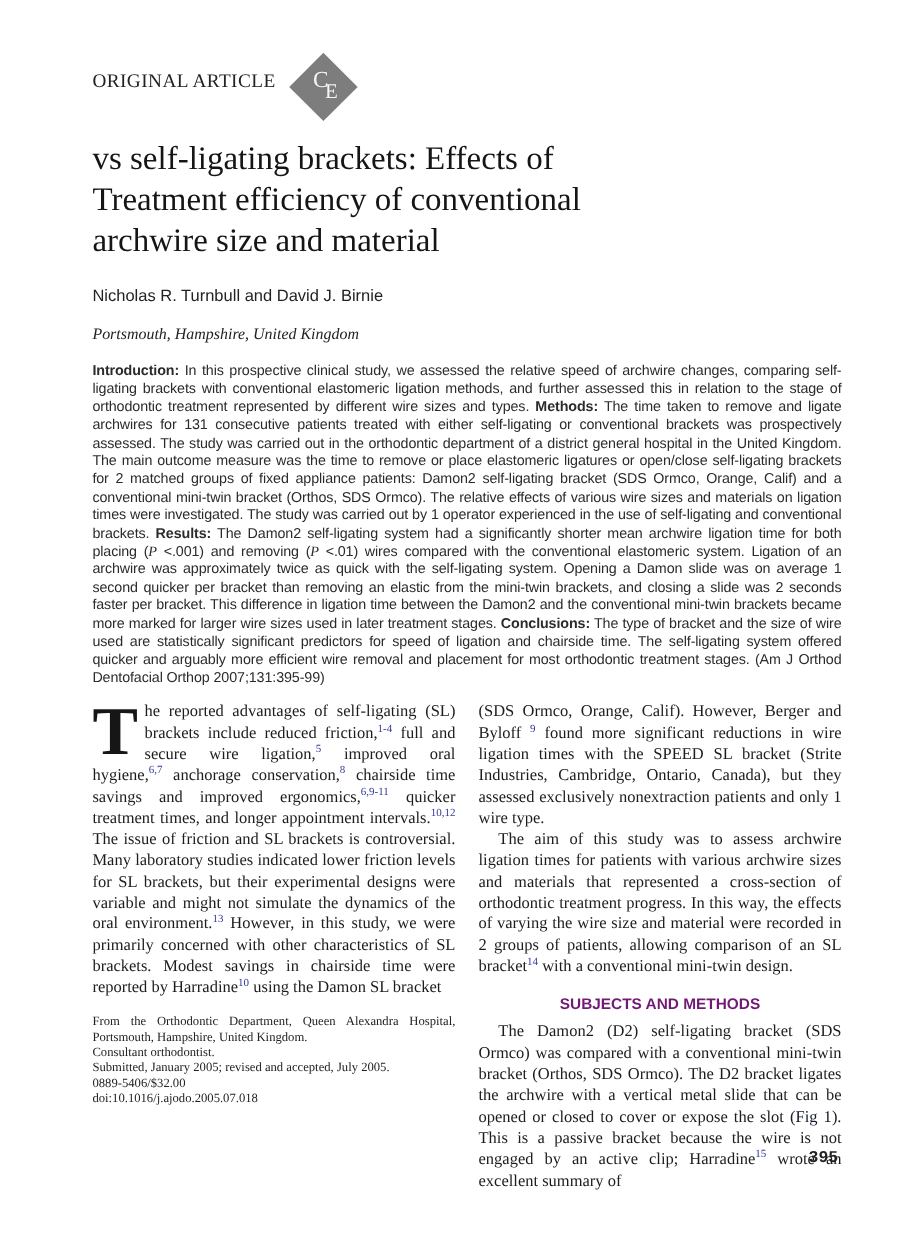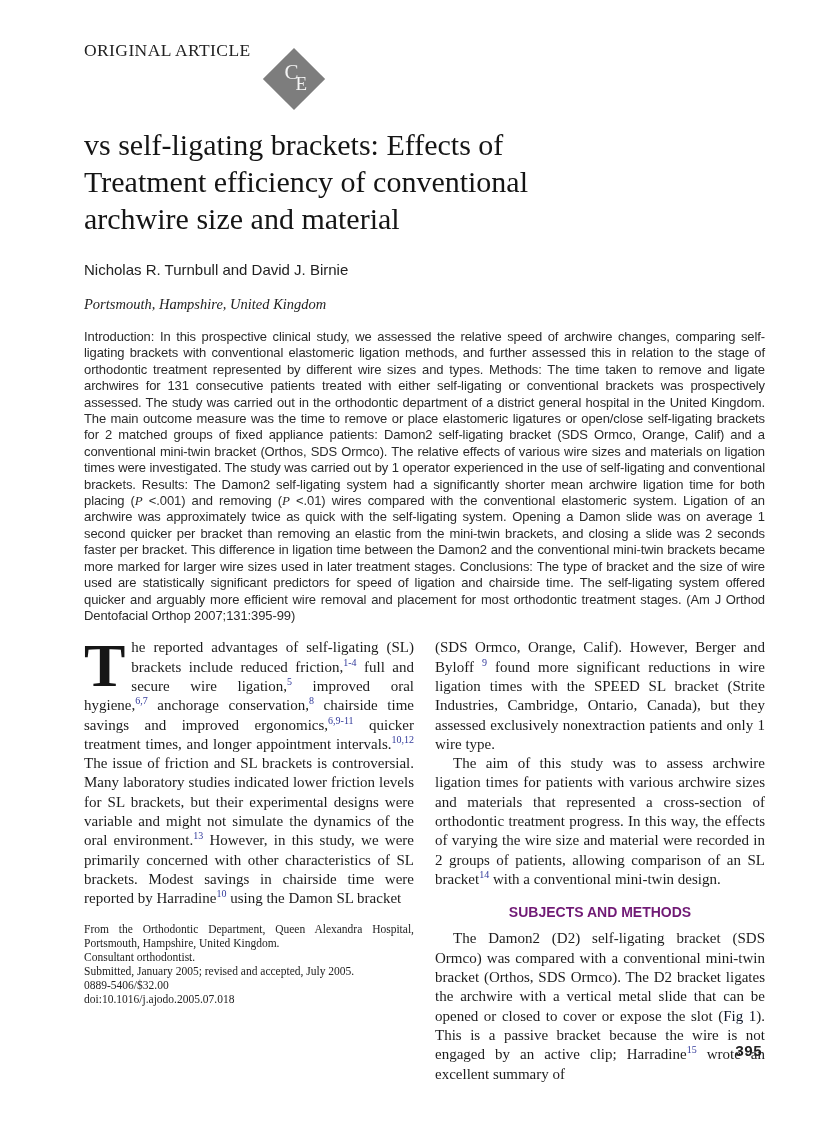--- a/index.html
+++ b/index.html
@@ -10,21 +10,21 @@
     margin: 0 auto;
     background: #ffffff;
     box-sizing: border-box;
     padding: 46px 73px 0 84px;
     overflow: hidden;
     font-family: "Liberation Serif", serif;
     color: #1c1c1c;
   }
 
   
-  .kicker-row { display: flex; height: 66px; }
+  .kicker-row { display: flex; align-items: center; height: 66px; }
   .kicker {
     font-family: "Liberation Serif", serif;
     font-size: 17.5px;
     letter-spacing: 0.4px;
     color: #222;
     white-space: nowrap;
     transform: translateY(-6px);
   }
   .ce-logo { position: relative; width: 66px; height: 66px; margin-left: 10px; }
   .ce-diamond {
@@ -67,21 +67,21 @@
   
   .abstract {
     margin-top: 16px;
     font-family: "Liberation Sans", sans-serif;
     font-size: 13px;
     line-height: 16.4px;
     text-align: justify;
     color: #2b2b2b;
     letter-spacing: -0.1px;
   }
-  .ab-label { font-weight: normal; }
+  .ab-label { font-weight: bold; }
   .pval { font-style: italic; font-family: "Liberation Serif", serif; }
 
   
   .columns {
     margin-top: 14px;
     display: flex;
     gap: 21px;
   }
   .col {
     width: 330px;

